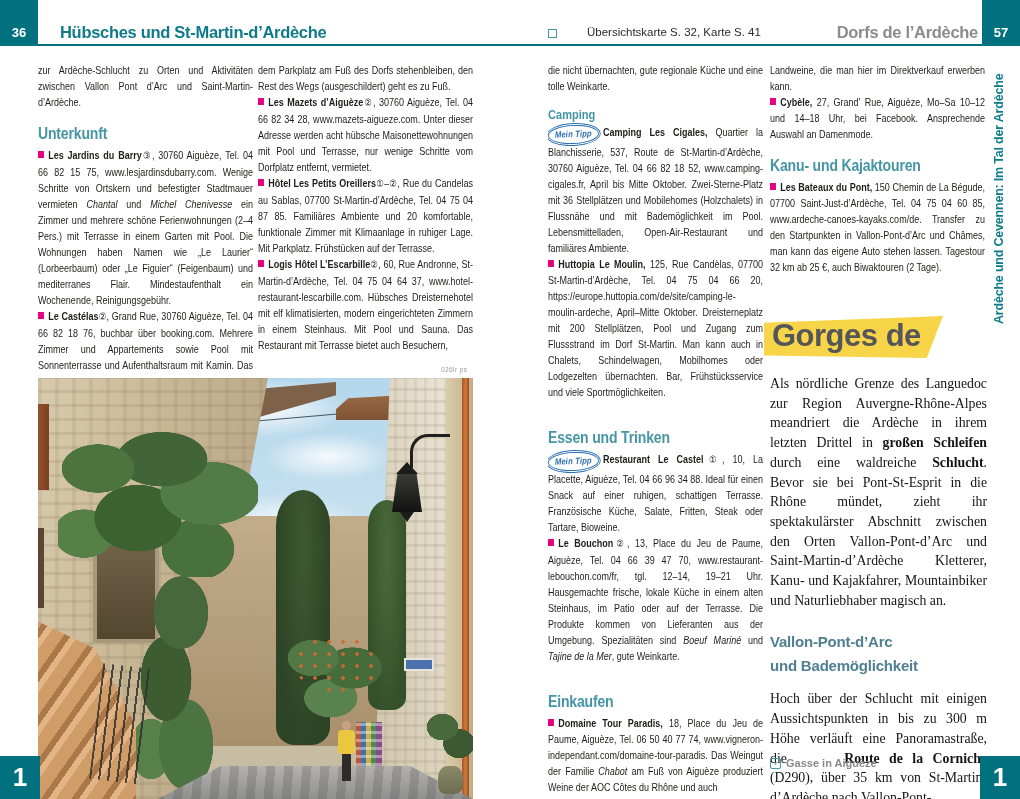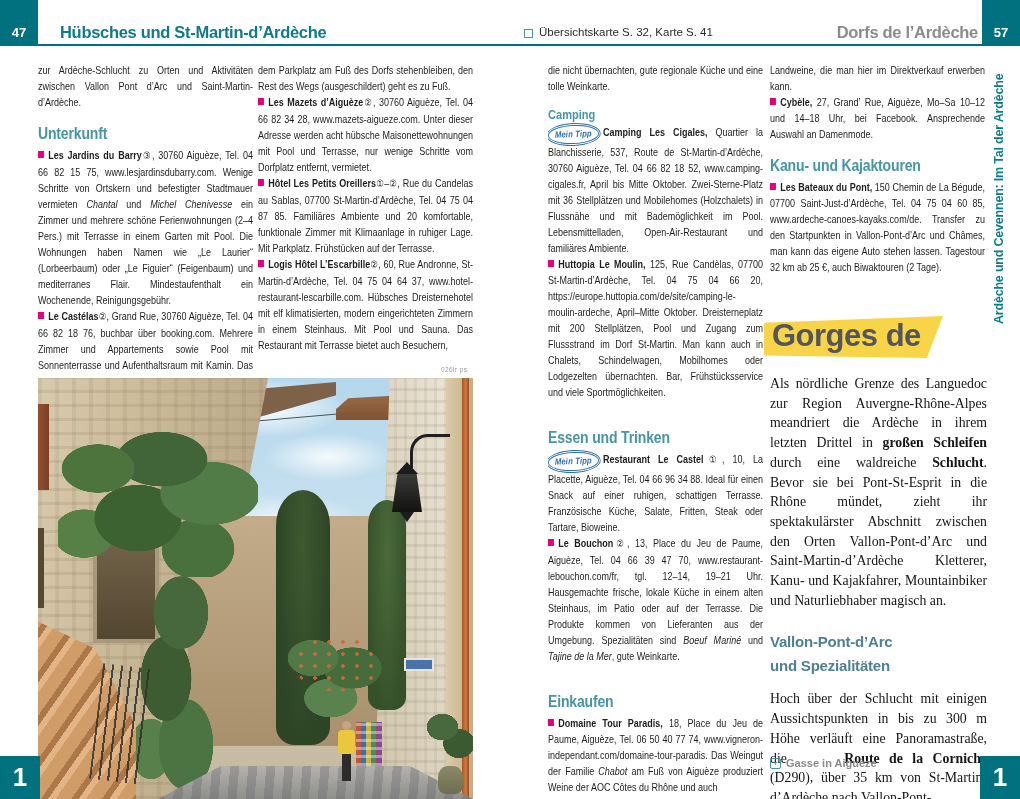--- a/index.html
+++ b/index.html
@@ -24,21 +24,21 @@
     color:#fff;font-weight:bold;font-size:13px;display:flex;align-items:flex-end;
     justify-content:center;padding-bottom:6px;
   }
   .pgnum.left{left:0;}
   .pgnum.right{left:982px;}
   .hdr-rule{position:absolute;left:38px;top:44px;width:947px;height:2px;background:var(--teal);}
   .hdr-title-left{
     position:absolute;left:60px;top:23px;font-size:16.5px;font-weight:bold;
     color:#0e7a8a;letter-spacing:-0.3px;
   }
-  .hdr-center{position:absolute;left:524px;top:26px;font-size:11.5px;color:#2a2a2a;display:flex;align-items:flex-end;}
+  .hdr-center{position:absolute;left:548px;top:26px;font-size:11.5px;color:#2a2a2a;display:flex;align-items:flex-end;gap:24px;}
   .map-sq{display:inline-block;width:9px;height:9px;border:1.6px solid var(--teal2);margin-right:6px;}
   .hdr-title-right{
     position:absolute;right:42px;top:23px;font-size:16.5px;font-weight:bold;
     color:var(--gray-title);letter-spacing:-0.3px;
   }
   
   .vtab{
     position:absolute;left:992px;top:62px;height:262px;width:20px;
     writing-mode:vertical-rl;transform:rotate(180deg);
     font-size:12.5px;font-weight:bold;color:#0a7c8c;letter-spacing:-0.2px;
@@ -189,21 +189,21 @@
     background:
       repeating-linear-gradient(95deg,rgba(88,88,94,.28) 0 9px,rgba(0,0,0,0) 9px 18px),
       linear-gradient(#b3b2ae,#8f8f8c);
   }
 </style>
 </head>
 <body>
 
 <div class="spread">
 
-  <div class="pgnum left">47</div>
+  <div class="pgnum left">36</div>
   <div class="hdr-title-left">Hübsches und St-Martin-d’Ardèche</div>
   <div class="hdr-center">
     <span class="map-sq"></span>
     <span>Übersichtskarte S. 32, Karte S. 41</span>
   </div>
   <div class="hdr-title-right">Dorfs de l’Ardèche</div>
   <div class="pgnum right">57</div>
   <div class="hdr-rule"></div>
 
   <div class="vtab">Ardèche und Cevennen: Im Tal der Ardèche</div>
@@ -241,21 +241,21 @@
     <p class="entry"><span class="sq"></span><span class="ename">Les Bateaux du Pont,</span><span><span> 150 Chemin de La Bégude, 07700 Saint-Just-d’Ardèche, Tel. 04 75 04 60 85, www.ardeche-canoes-kayaks.com/de. Transfer zu den Startpunkten in Vallon-Pont-d’Arc und Châmes, man kann das eigene Auto stehen lassen. Tagestour 32 km ab 25 €, auch Biwaktouren (2 Tage).</span></span></p>
   </div>
 
   <div class="col4-lower">
     <div class="chapter-title">
       <span class="hl">Gorges de</span><br>
     </div>
     <p class="feature"><span>Als nördliche Grenze des Languedoc zur Region Auvergne-Rhône-Alpes meandriert die Ardèche in ihrem letzten Drittel in </span><span style="font-weight: bold;">großen Schleifen</span><span> durch eine waldreiche </span><span style="font-weight: bold;">Schlucht</span><span>. Bevor sie bei Pont-St-Esprit in die Rhône mündet, zieht ihr spektakulärster Abschnitt zwischen den Orten Vallon-Pont-d’Arc und Saint-Martin-d’Ardèche Kletterer, Kanu- und Kajakfahrer, Mountainbiker und Naturliebhaber magisch an.</span></p>
     <h3 class="section-head2">
       <span>Vallon-Pont-d’Arc</span><br>
-      <span>und Spezialitäten</span>
+      <span>und Bademöglichkeit</span>
     </h3>
     <p class="feature"><span>Hoch über der Schlucht mit einigen Aussichtspunkten in bis zu 300 m Höhe verläuft eine Panoramastraße, die </span><span style="font-weight: bold; margin-left: 48px;">Route de la Corniche</span><span> (D290), über 35 km von St-Martin-d’Ardèche nach Vallon-Pont-</span></p>
   </div>
 
   <div class="photo">
     <div class="cl cl1"></div>
     <div class="cl cl2"></div>
     <div class="cl cl3"></div>
     <div class="wire w1"></div>
     <div class="wire w2"></div>

